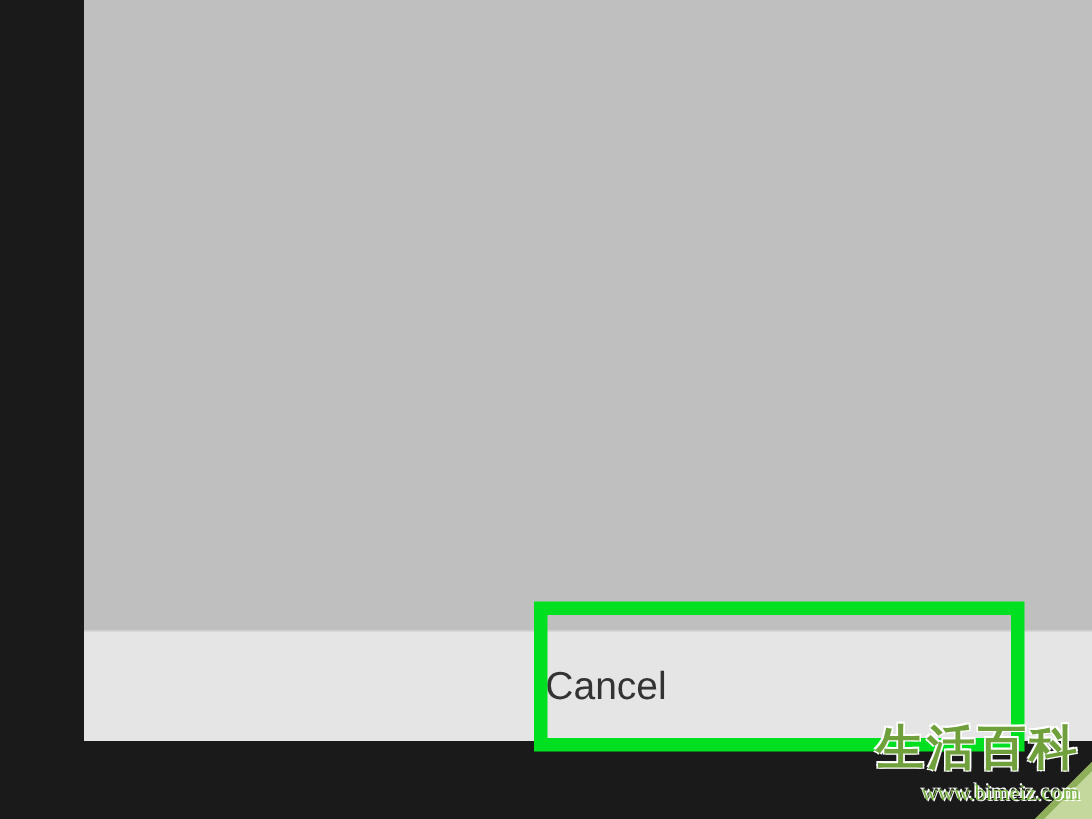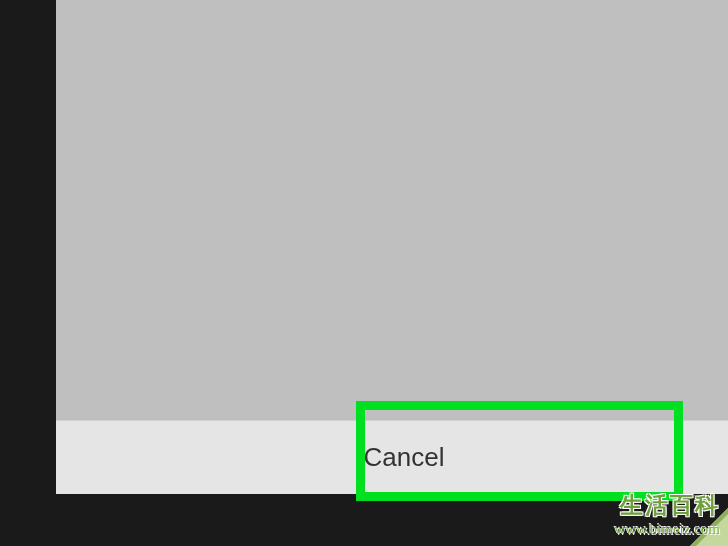--- a/index.html
+++ b/index.html
@@ -60,21 +60,21 @@
     }
     .watermark {
       position: absolute;
       right: 8px;
       bottom: 8px;
       text-align: right;
       z-index: 20;
       pointer-events: none;
     }
     .watermark-main {
-      font-size: 23px;
+      font-size: 32px;
       font-weight: bold;
       color: #6fa03c;
       text-shadow: 1px 1px 0 #fff, -1px -1px 0 #fff, 1px -1px 0 #fff, -1px 1px 0 #fff;
       letter-spacing: 2px;
       font-family: "SimHei", sans-serif;
     }
     .watermark-url {
       font-size: 15px;
       color: #7bb548;
       text-shadow: 1px 1px 0 #fff, -1px -1px 0 #fff;

